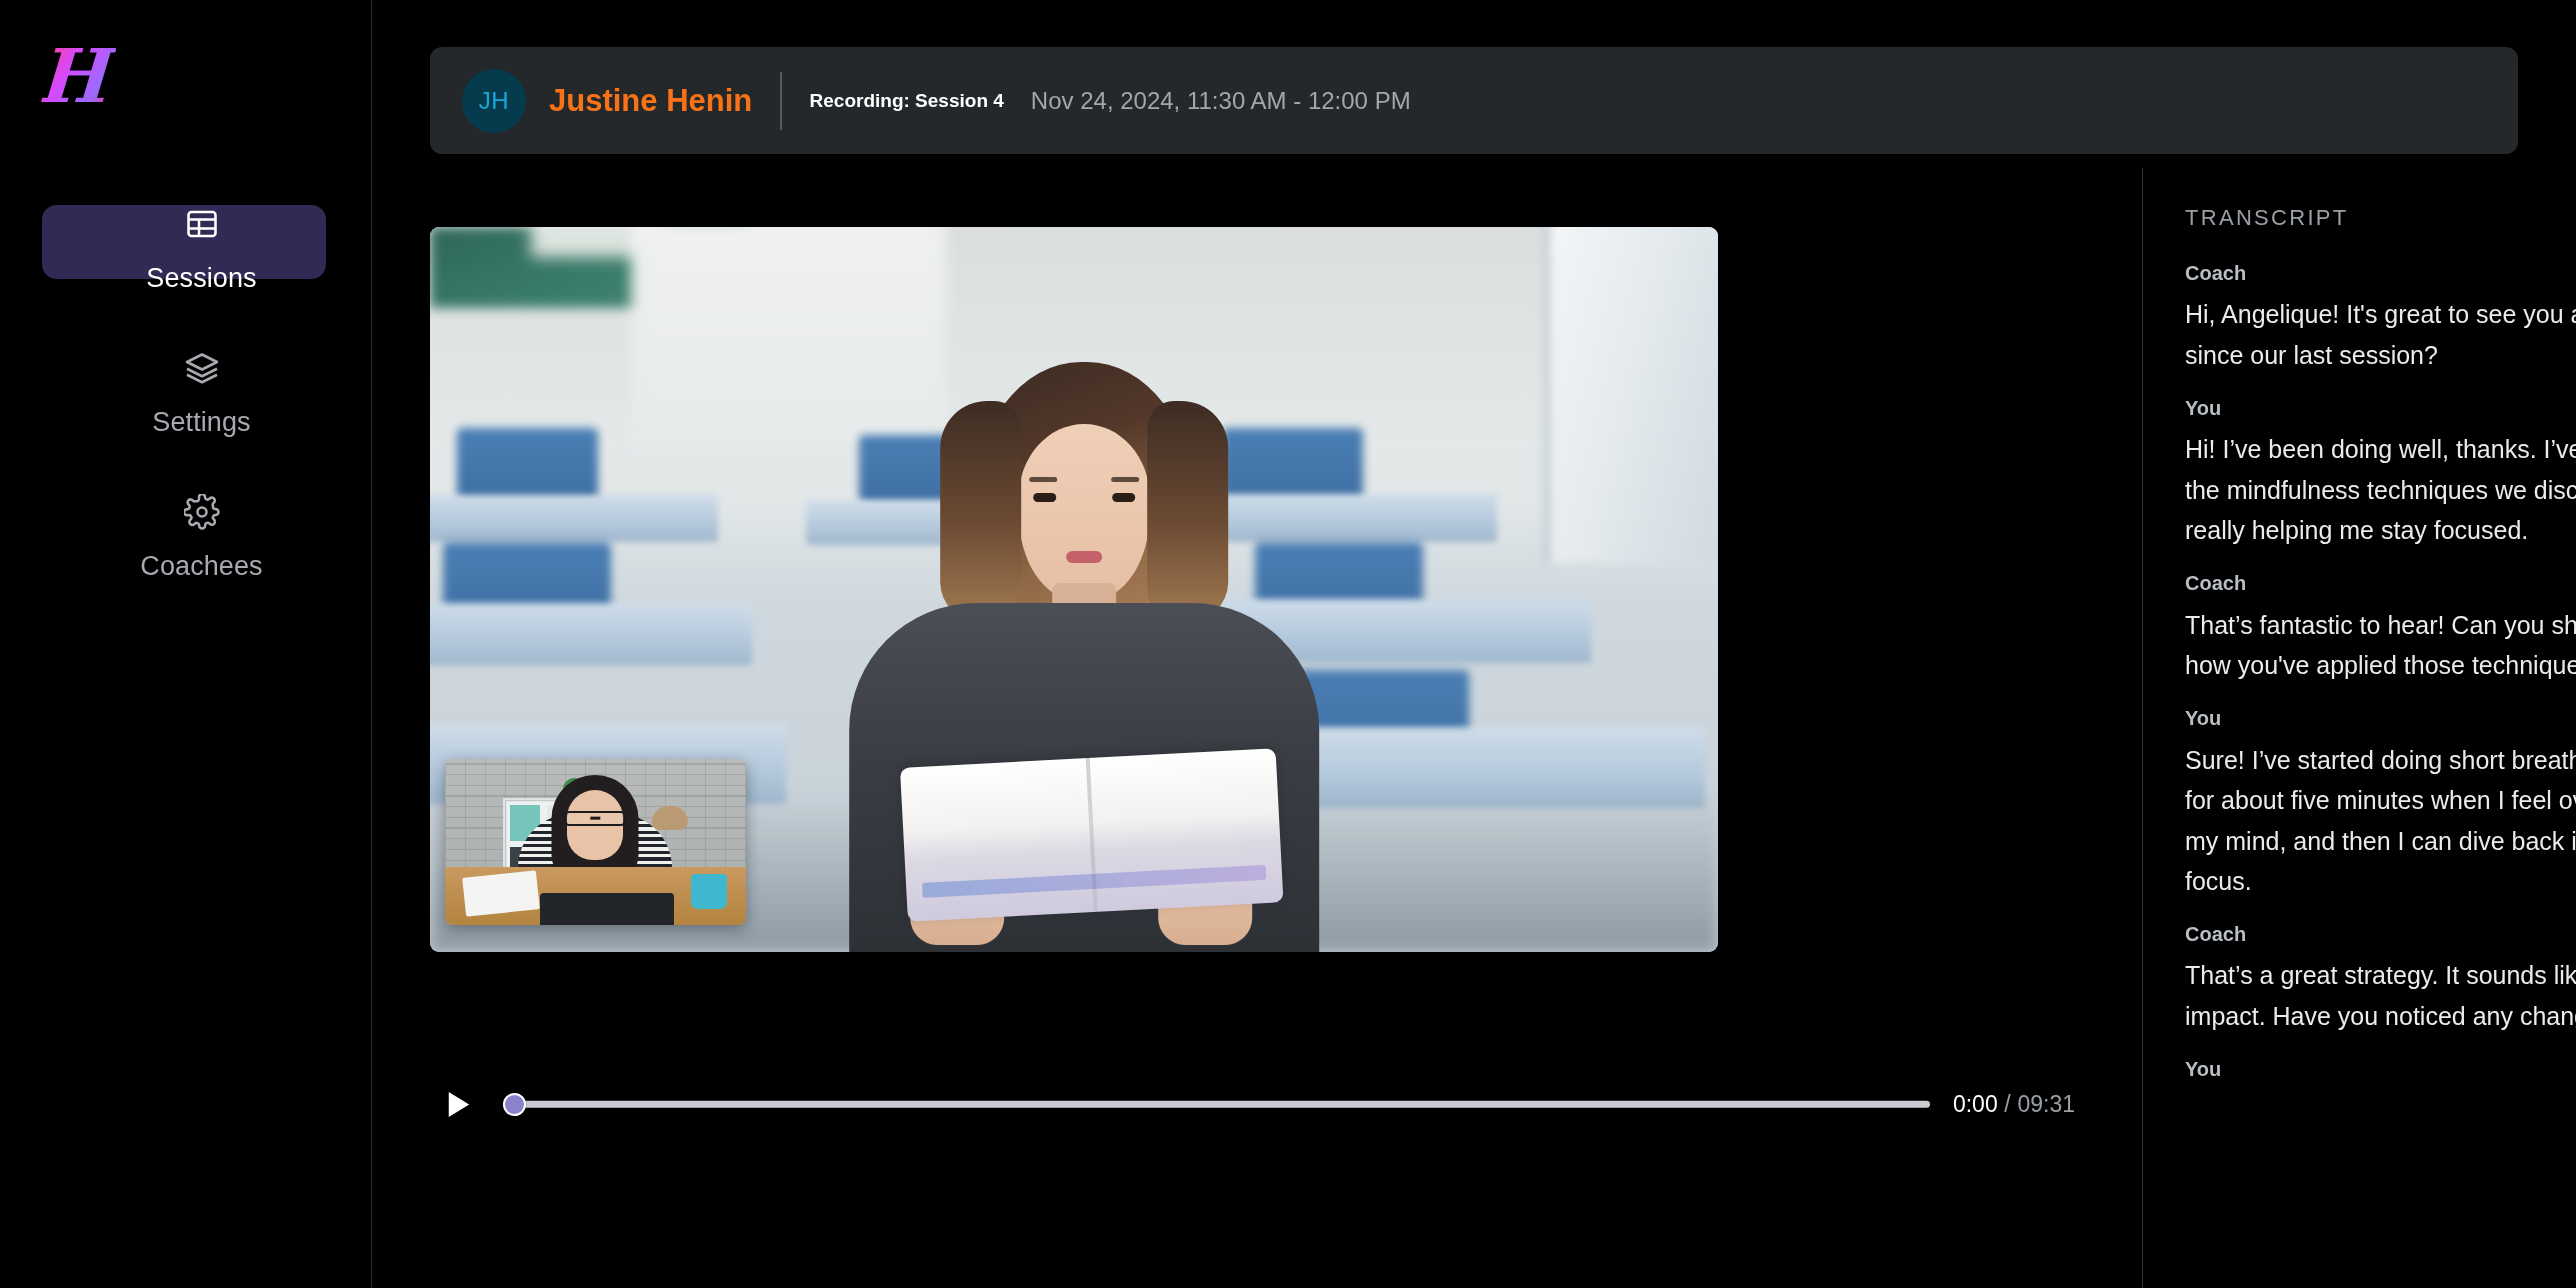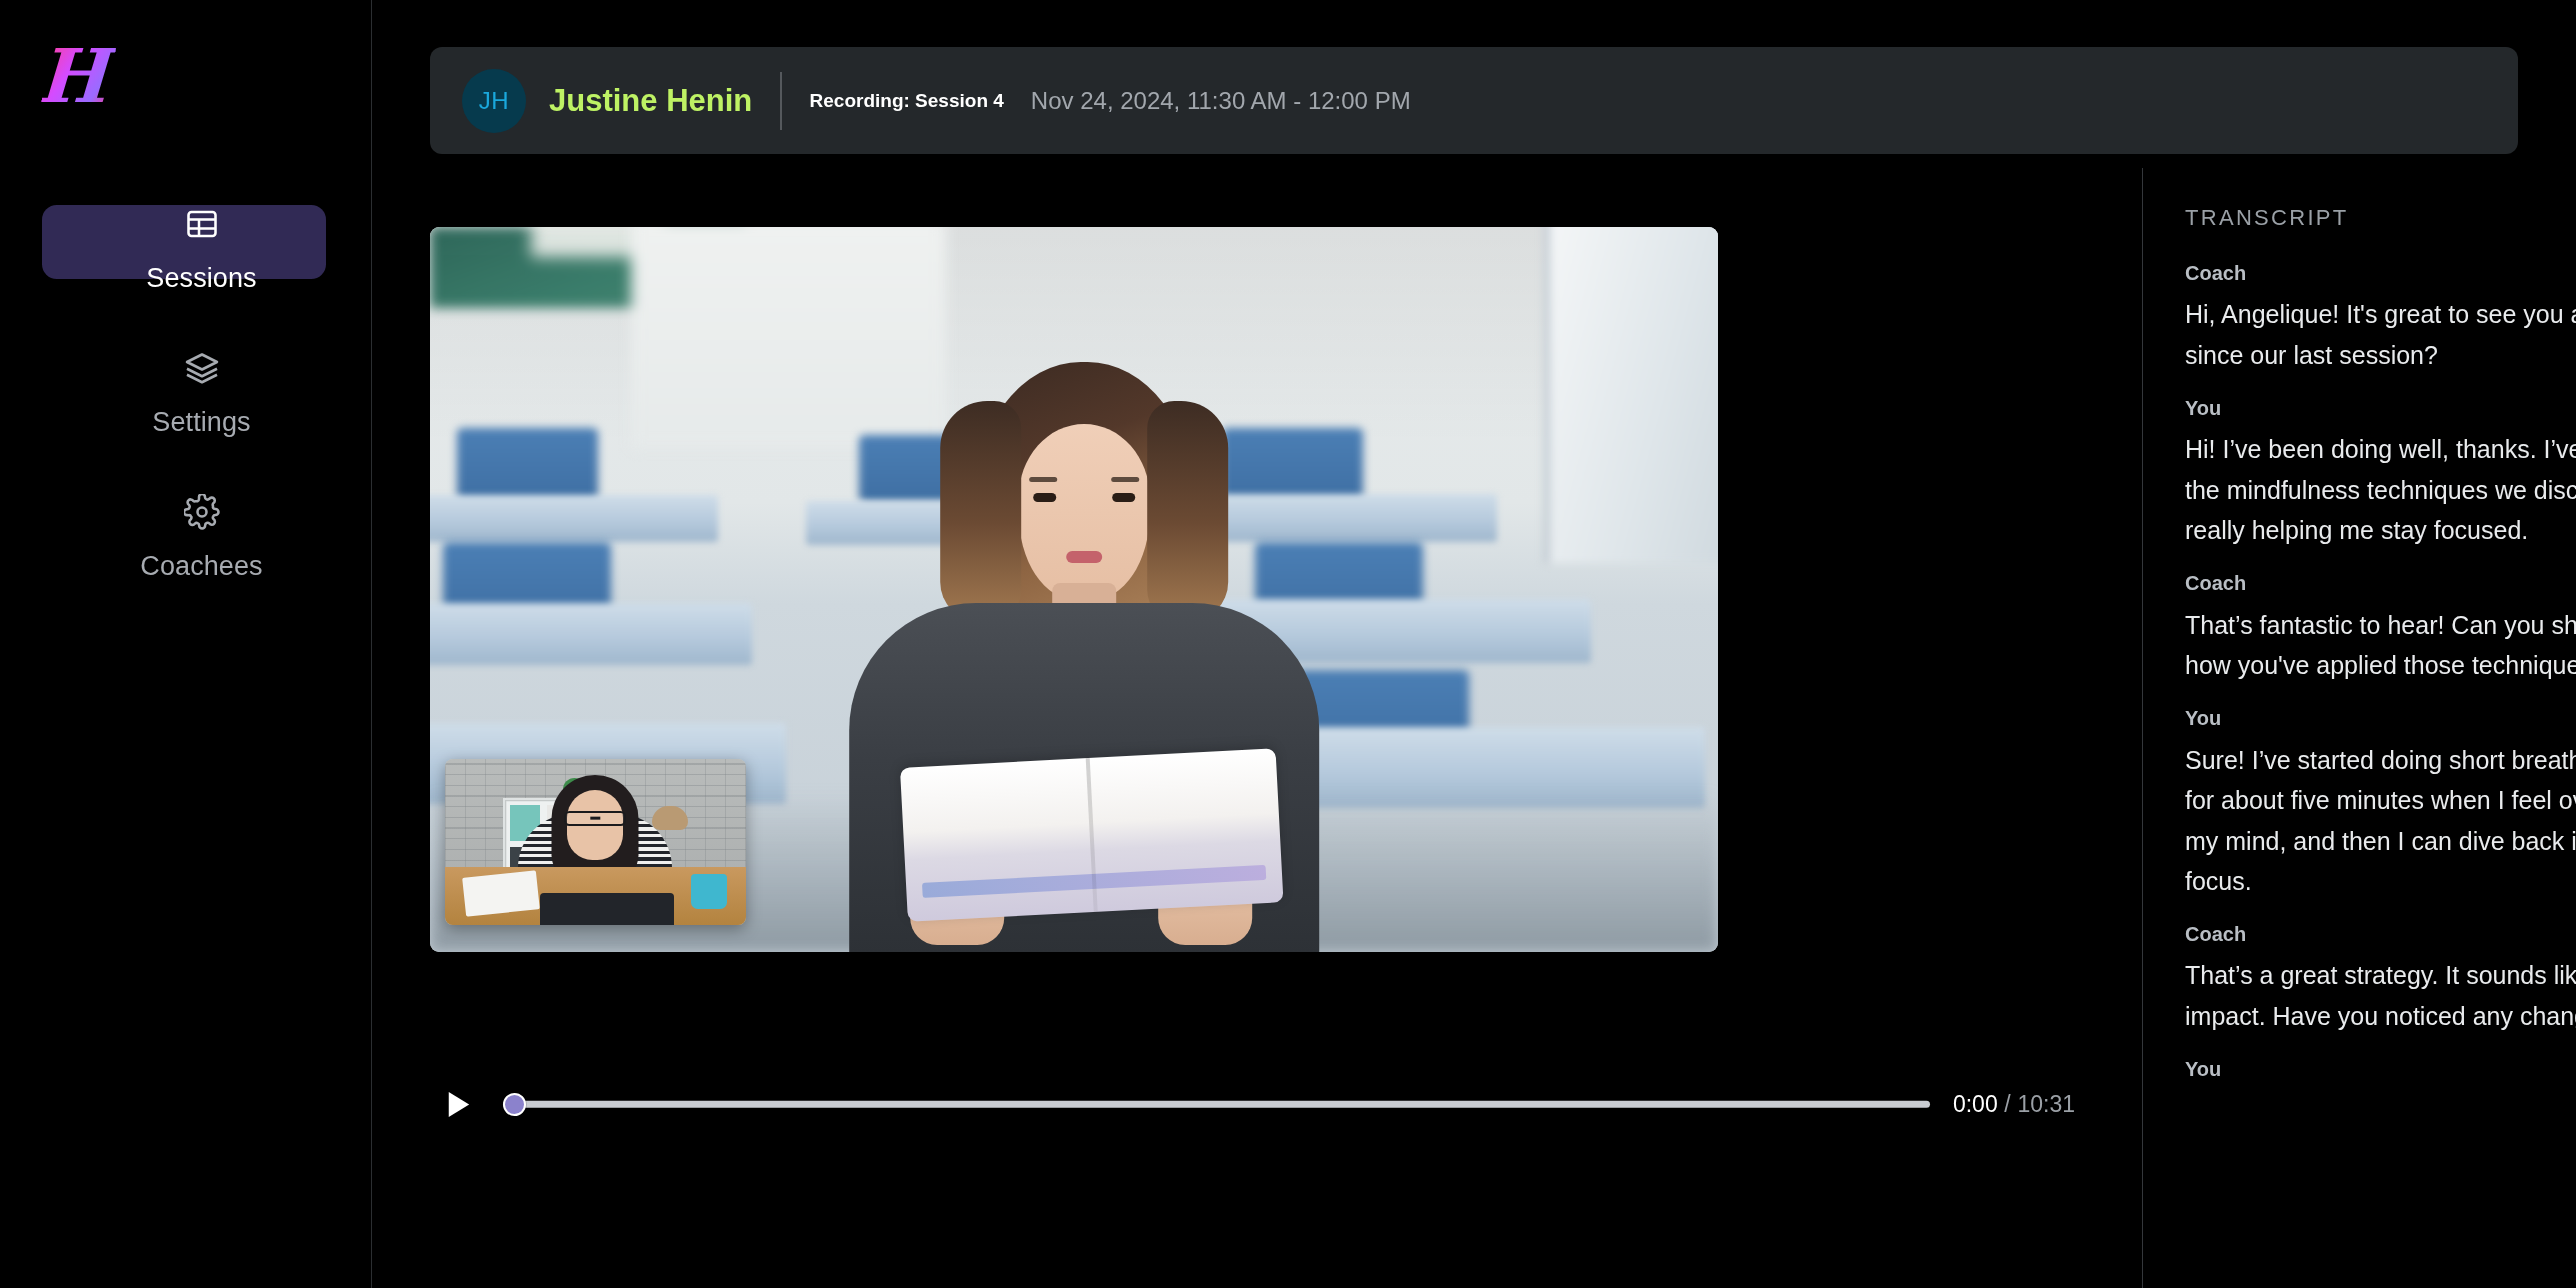--- a/index.html
+++ b/index.html
@@ -97,21 +97,21 @@
     background: #063a4d;
     color: #1aa8dc;
     display: flex; align-items: center; justify-content: center;
     font-size: 24px;
     font-weight: 500;
     letter-spacing: 0.7px;
     flex: 0 0 64px;
   }
   .person-name {
     margin-left: 23px;
-    color: #bef264;
+    color: #f97316;
     font-size: 31px;
     font-weight: 700;
     white-space: nowrap;
   }
   .vdivider {
     width: 1.3px; height: 58px;
     background: #55595d;
     margin: 0 28px;
     flex: 0 0 1.3px;
   }
@@ -572,21 +572,21 @@
         <div class="play-btn">
           <svg viewBox="0 0 24 24" fill="#ffffff">
             <path d="M6 3.5 L20 12 L6 20.5 Z"></path>
           </svg>
         </div>
         <div class="progress">
           <div class="track"></div>
           <div class="thumb"></div>
         </div>
         <div class="time">
-          <span class="cur">0:00</span><span class="sep" style="padding:0 6.7px;">/</span><span class="dur">10:31</span>
+          <span class="cur">0:00</span><span class="sep" style="padding:0 6.7px;">/</span><span class="dur">09:31</span>
         </div>
       </div>
 
     </section>
 
     <aside class="transcript">
       <div class="tr-heading">TRANSCRIPT</div>
 
       <div class="tr-entry">
         <div class="tr-speaker">Coach</div>

